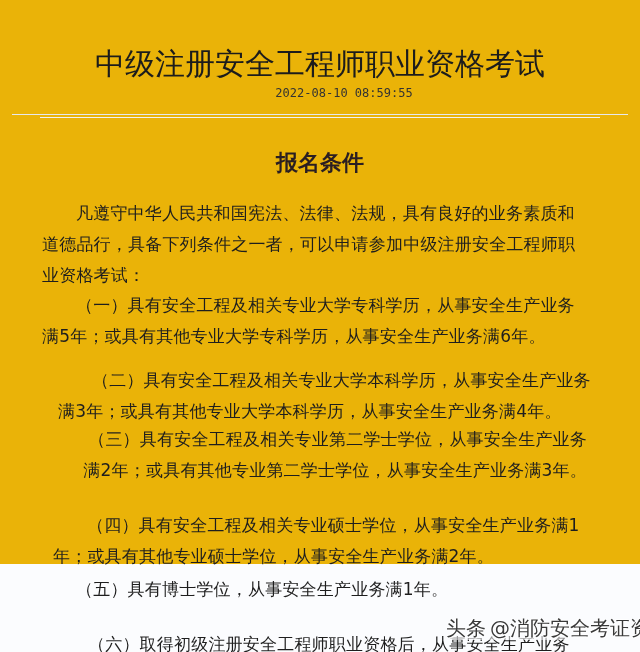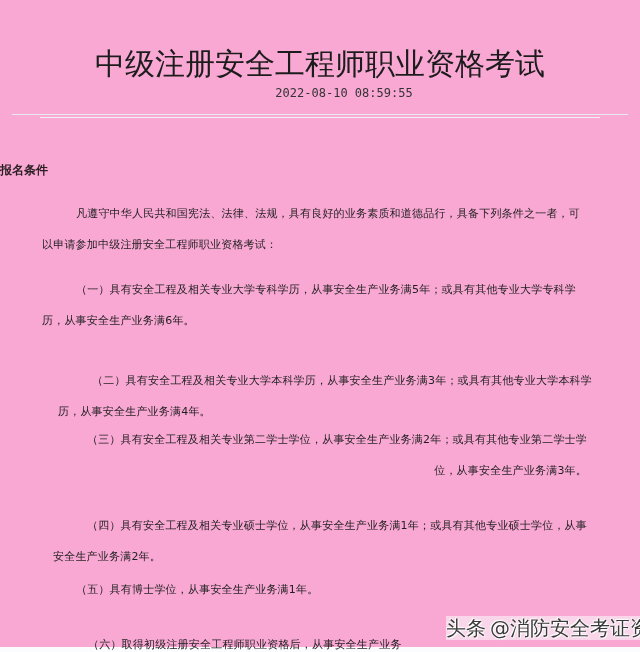--- a/index.html
+++ b/index.html
@@ -12,22 +12,22 @@
       background: #fbfcfe;
       overflow: hidden;
       position: relative;
       font-family: "DejaVu Sans", "Liberation Sans", sans-serif;
       color: #1a1a1a;
     }
     .page {
       position: absolute;
       left: 0; top: 0;
       width: 640px;
-      height: 647px;
-      background: #f9a8d4;
+      height: 564px;
+      background: #eab308;
     }
     .title {
       position: absolute;
       left: 0;
       width: 640px;
       top: 24px;
       text-align: center;
       font-size: 30px;
       line-height: 40px;
       color: #1c1c1c;
@@ -59,39 +59,39 @@
       left: 40px;
       right: 40px;
       top: 117px;
       height: 1px;
       background: #f0f2f5;
     }
     .section-heading {
       position: absolute;
       left: 0;
       width: 640px;
-      top: 159px;
-      text-align: left;
-      font-size: 12px;
+      top: 152px;
+      text-align: center;
+      font-size: 22px;
       line-height: 22px;
       font-weight: bold;
       color: #2a1e22;
     }
     .para {
       position: absolute;
       left: 42px;
       width: 545px;
-      font-size: 11px;
+      font-size: 17px;
       line-height: 31px;
       color: #1e1e1e;
       text-indent: 34px;
       letter-spacing: 0.2px;
     }
     .para.p0 { top: 198px; }
-    .para.p1 { top: 274px; }
+    .para.p1 { top: 290px; }
     .para.p2 { top: 349px; }
     .para.p3 { top: 424px; text-align: right; }
     .para.p4 { top: 499px; }
     .para.p5 { top: 574px; }
     .para.p6 { top: 617px; white-space: nowrap; }
     .watermark {
       position: absolute;
       left: 446px;
       top: 616px;
       font-size: 20px;

